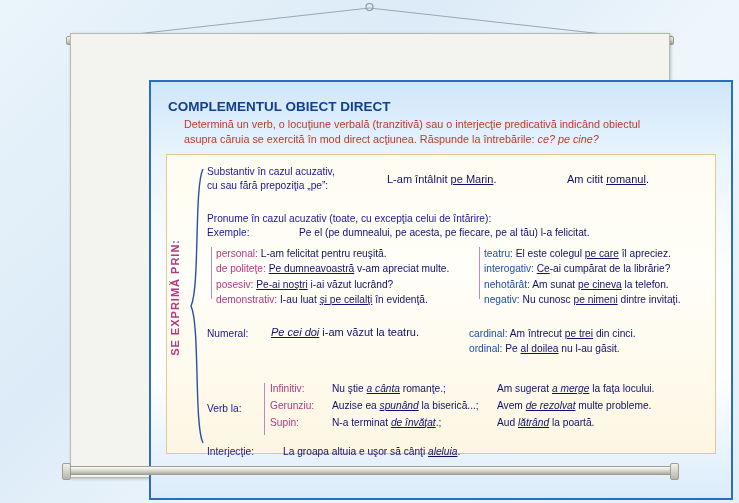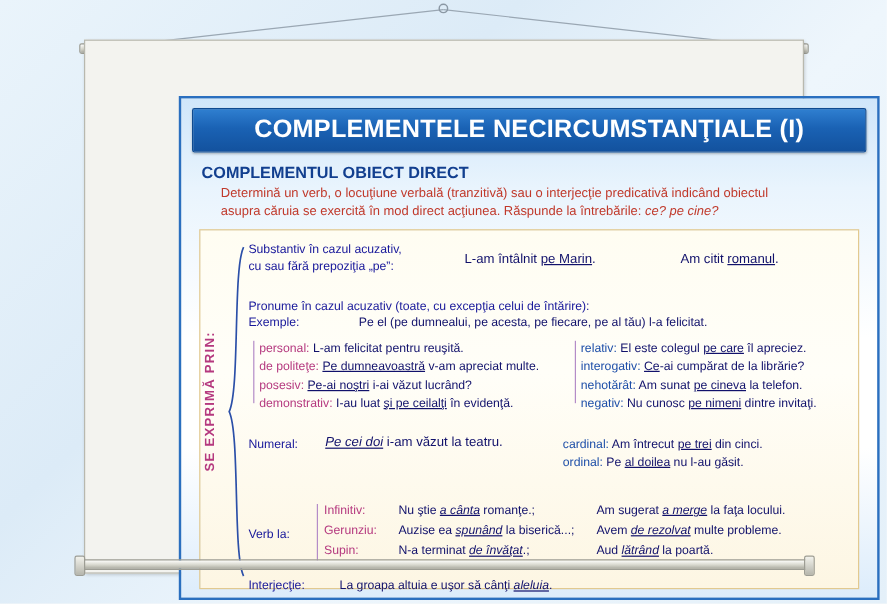--- a/index.html
+++ b/index.html
@@ -168,23 +168,20 @@
     <circle cx="369.5" cy="7" r="3.5" fill="none" stroke="#8b98a4" stroke-width="1.2"></circle>
   </svg>
 </div>
 
 <div class="top-rail"></div>
 
 <div class="poster-frame">
 
   <div class="board">
 
-    <div class="title-bar">
-      <div class="t">COMPLEMENTELE NECIRCUMSTANŢIALE (I)</div>
-    </div>
 
     <div class="subtitle">COMPLEMENTUL OBIECT DIRECT</div>
 
     <div class="definition">
       <span>Determină un verb, o locuţiune verbală (tranzitivă) sau o interjecţie predicativă indicând obiectul</span><br>
       <span>asupra căruia se exercită în mod direct acţiunea. Răspunde la întrebările: </span><i>ce? pe cine?</i>
     </div>
 
     <div class="panel">
 
@@ -217,21 +214,21 @@
           <div class="sep-line" style="left:4px; top:38px; height:52px;"></div>
           <div style="position:absolute; left:9px; top:37px; width:250px; line-height:1.5;">
             <div><span class="pink">personal:</span> <span class="dark">L-am felicitat pentru reuşită.</span><span class="dark u"></span><span class="dark"></span></div>
             <div><span class="pink">de politeţe:</span> <span class="dark"></span><span class="dark u">Pe dumneavoastră</span><span class="dark"> v-am apreciat multe.</span></div>
             <div><span class="pink">posesiv:</span> <span class="dark"></span><span class="dark u">Pe-ai noştri</span><span class="dark"> i-ai văzut lucrând?</span></div>
             <div><span class="pink">demonstrativ:</span> <span class="dark">I-au luat </span><span class="dark u">şi pe ceilalţi</span><span class="dark"> în evidenţă.</span></div>
           </div>
 
           <div class="sep-line" style="left:272px; top:38px; height:52px;"></div>
           <div style="position:absolute; left:277px; top:37px; width:250px; line-height:1.5;">
-            <div><span class="blue">relativ:</span> <span class="dark">El este colegul </span><span class="dark u">pe care</span><span class="dark"> îl apreciez.</span></div>
+            <div><span class="blue">teatru:</span> <span class="dark">El este colegul </span><span class="dark u">pe care</span><span class="dark"> îl apreciez.</span></div>
             <div><span class="blue">interogativ:</span> <span class="dark"></span><span class="dark u">Ce</span><span class="dark">-ai cumpărat de la librărie?</span></div>
             <div><span class="blue">nehotărât:</span> <span class="dark">Am sunat </span><span class="dark u">pe cineva</span><span class="dark"> la telefon.</span></div>
             <div><span class="blue">negativ:</span> <span class="dark">Nu cunosc </span><span class="dark u">pe nimeni</span><span class="dark"> dintre invitaţi.</span></div>
           </div>
         </div>
 
         <div class="row" style="left:0; top:167px; width:520px;">
           <div class="lbl" style="position:absolute; left:0; top:0;">Numeral:</div>
           <div style="position:absolute; left:64px; top:-2px; font-size:11px;" class="dark">
             <span class="u i">Pe cei doi</span><span> i-am văzut la teatru.</span>

